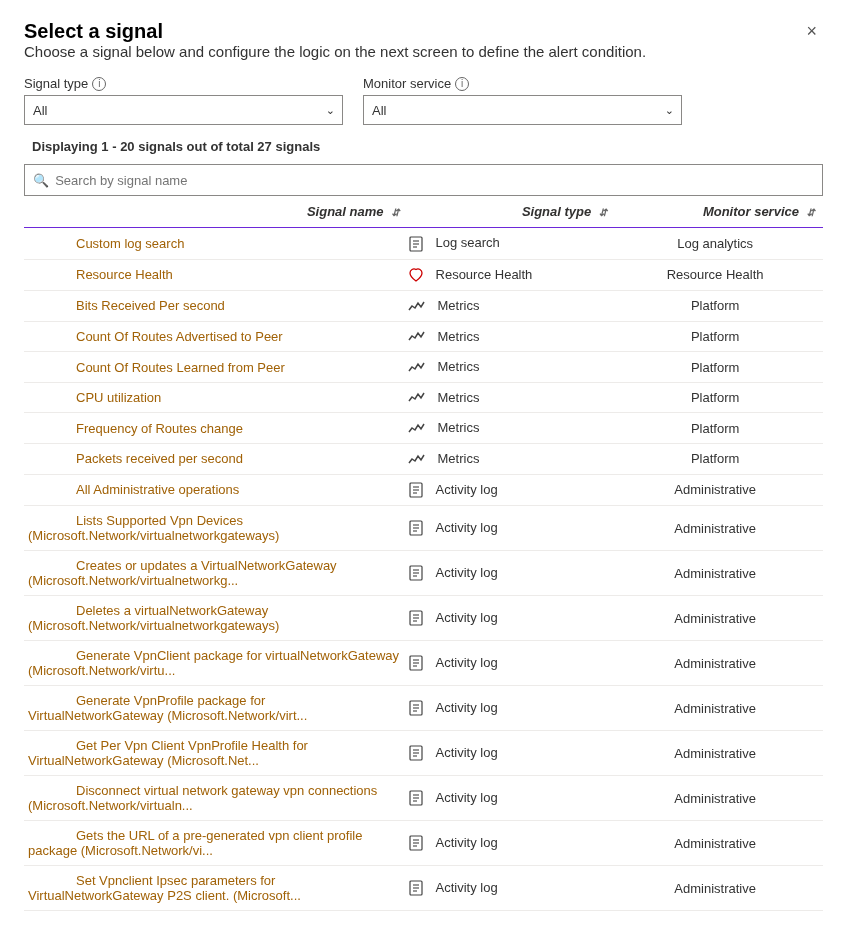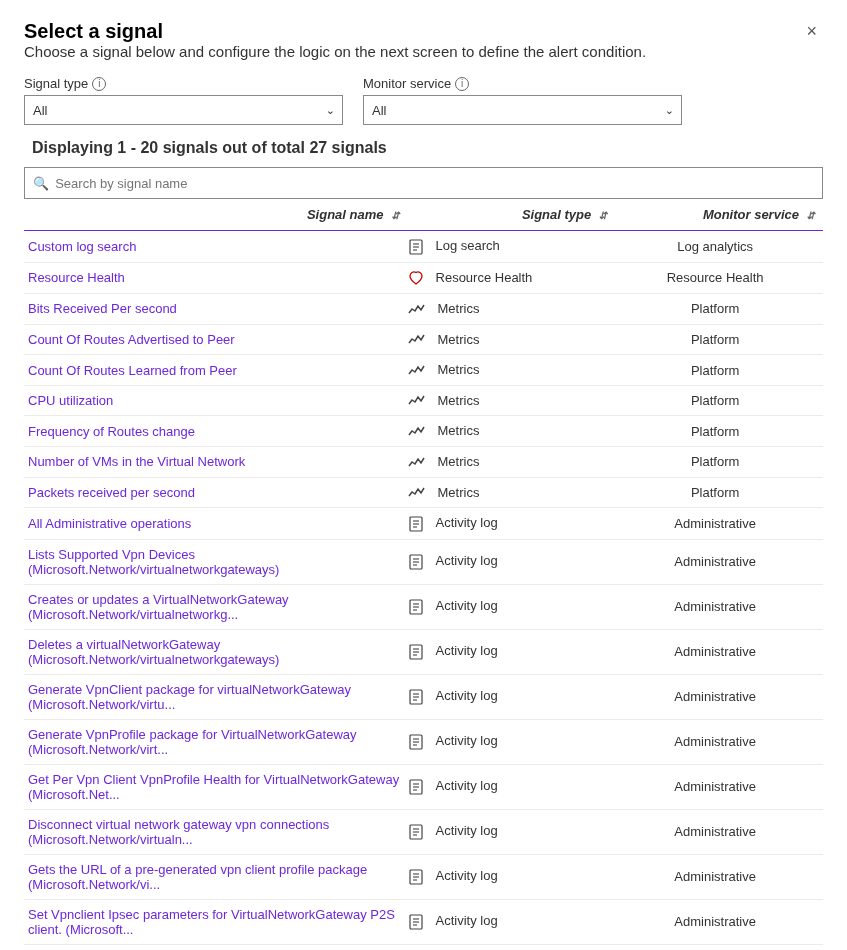--- a/index.html
+++ b/index.html
@@ -97,21 +97,21 @@
     .select-chevron {
       position: absolute;
       right: 8px;
       top: 50%;
       transform: translateY(-50%);
       pointer-events: none;
       font-size: 11px;
       color: #333;
     }
     .count-text {
-      font-size: 16px;
+      font-size: 13px;
       font-weight: 600;
       color: #333;
       margin-bottom: 10px;
       padding-left: 8px;
     }
     .search-box {
       display: flex;
       align-items: center;
       border: 1px solid #8a8886;
       padding: 0 8px;
@@ -160,23 +160,24 @@
       cursor: pointer;
     }
     .table-container td {
       padding: 7px 8px 7px 0;
       font-size: 13px;
       color: #333;
       border-bottom: 1px solid #edebe9;
       vertical-align: middle;
     }
     .signal-link {
-      color: #6d28d9;
+      color: #a16207;
       text-decoration: none;
       cursor: pointer;
+      margin-left: 48px;
     }
     .signal-icon {
       display: inline-flex;
       align-items: center;
       margin-right: 6px;
       vertical-align: middle;
     }
     .col-signal-name { width: 48%; }
     .col-signal-type { width: 26%; }
     .col-monitor { width: 26%; text-align: center; }
@@ -351,50 +352,35 @@
       <polyline points="1,10 4,6 7,8 10,3 13,7 16,2" stroke="#444" stroke-width="1.5" fill="none"></polyline>
     </svg>
             </span><span>Metrics</span>
     </td>
     <td class="col-monitor">
       <span>Platform</span>
     </td>
   </tr>
         <tr>
     <td class="col-signal-name">
-      <a class="signal-link" href="#">Number of VMs in the Virtual Network</a>
+      <a class="signal-link" href="#">Packets received per second</a>
     </td>
     <td class="col-signal-type">
       <span class="signal-icon">
               <svg width="18" height="14" viewBox="0 0 18 14" fill="none" xmlns="http://www.w3.org/2000/svg" style="vertical-align:middle;margin-right:6px">
       <polyline points="1,10 4,6 7,8 10,3 13,7 16,2" stroke="#444" stroke-width="1.5" fill="none"></polyline>
     </svg>
             </span><span>Metrics</span>
     </td>
     <td class="col-monitor">
       <span>Platform</span>
     </td>
   </tr>
         <tr>
     <td class="col-signal-name">
-      <a class="signal-link" href="#">Packets received per second</a>
-    </td>
-    <td class="col-signal-type">
-      <span class="signal-icon">
-              <svg width="18" height="14" viewBox="0 0 18 14" fill="none" xmlns="http://www.w3.org/2000/svg" style="vertical-align:middle;margin-right:6px">
-      <polyline points="1,10 4,6 7,8 10,3 13,7 16,2" stroke="#444" stroke-width="1.5" fill="none"></polyline>
-    </svg>
-            </span><span>Metrics</span>
-    </td>
-    <td class="col-monitor">
-      <span>Platform</span>
-    </td>
-  </tr>
-        <tr>
-    <td class="col-signal-name">
       <a class="signal-link" href="#">All Administrative operations</a>
     </td>
     <td class="col-signal-type">
       <span class="signal-icon">
               <svg width="16" height="16" viewBox="0 0 16 16" fill="none" xmlns="http://www.w3.org/2000/svg" style="vertical-align:middle;margin-right:6px">
       <rect x="2" y="1" width="12" height="14" rx="1" stroke="#444" stroke-width="1.2" fill="none"></rect>
       <line x1="5" y1="5" x2="11" y2="5" stroke="#444" stroke-width="1.1"></line>
       <line x1="5" y1="8" x2="11" y2="8" stroke="#444" stroke-width="1.1"></line>
       <line x1="5" y1="11" x2="9" y2="11" stroke="#444" stroke-width="1.1"></line>
     </svg>

